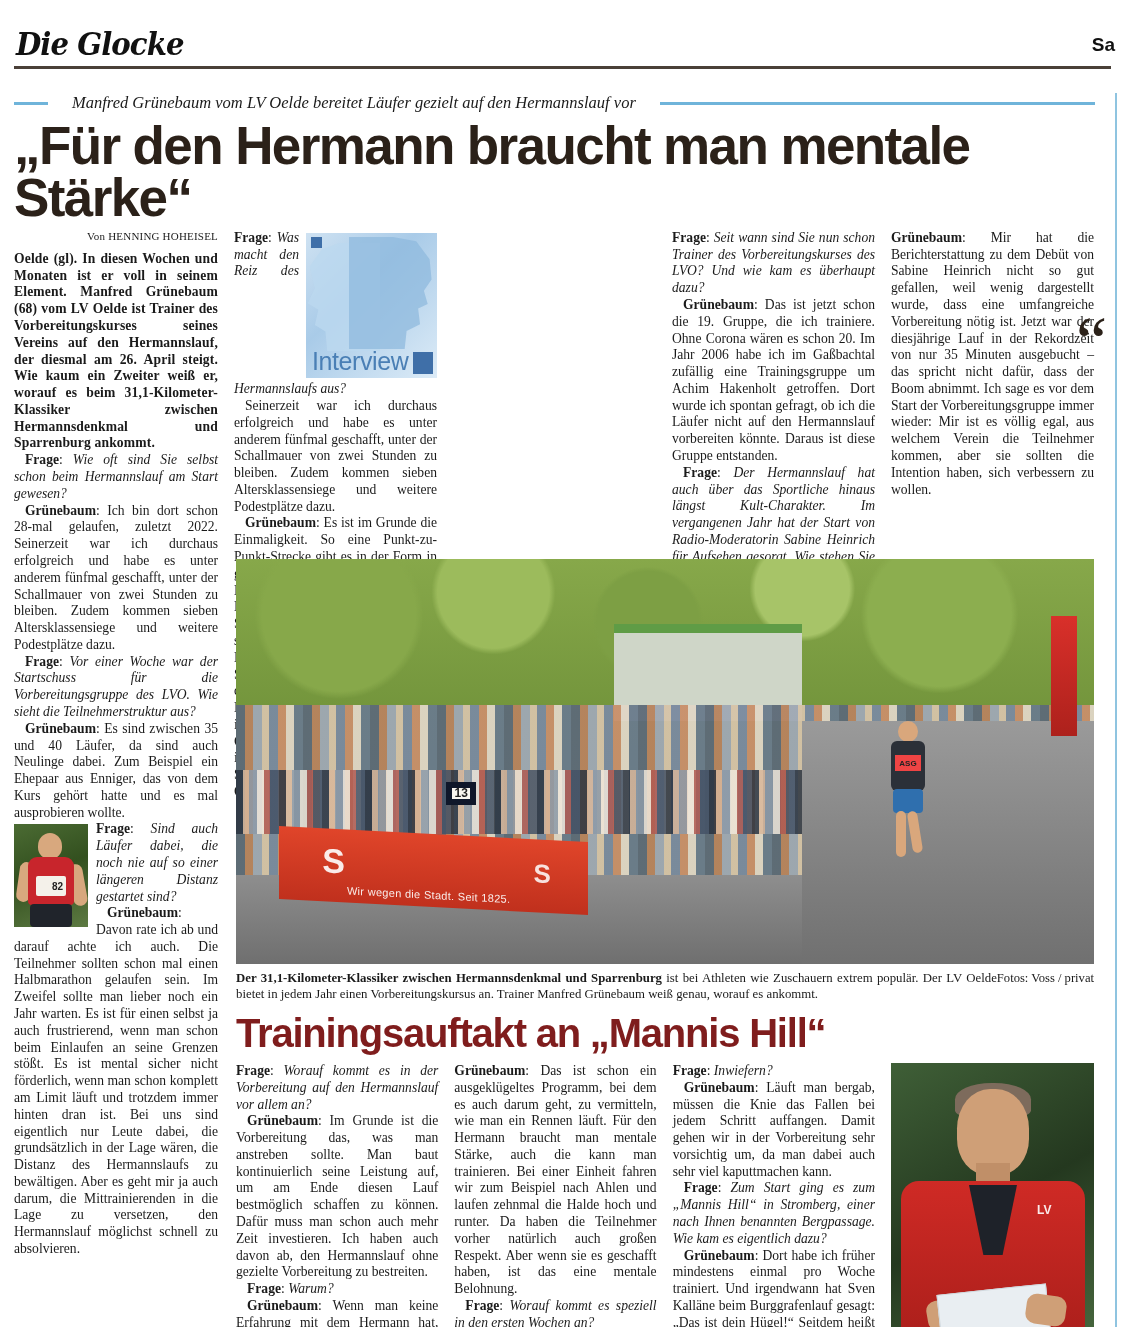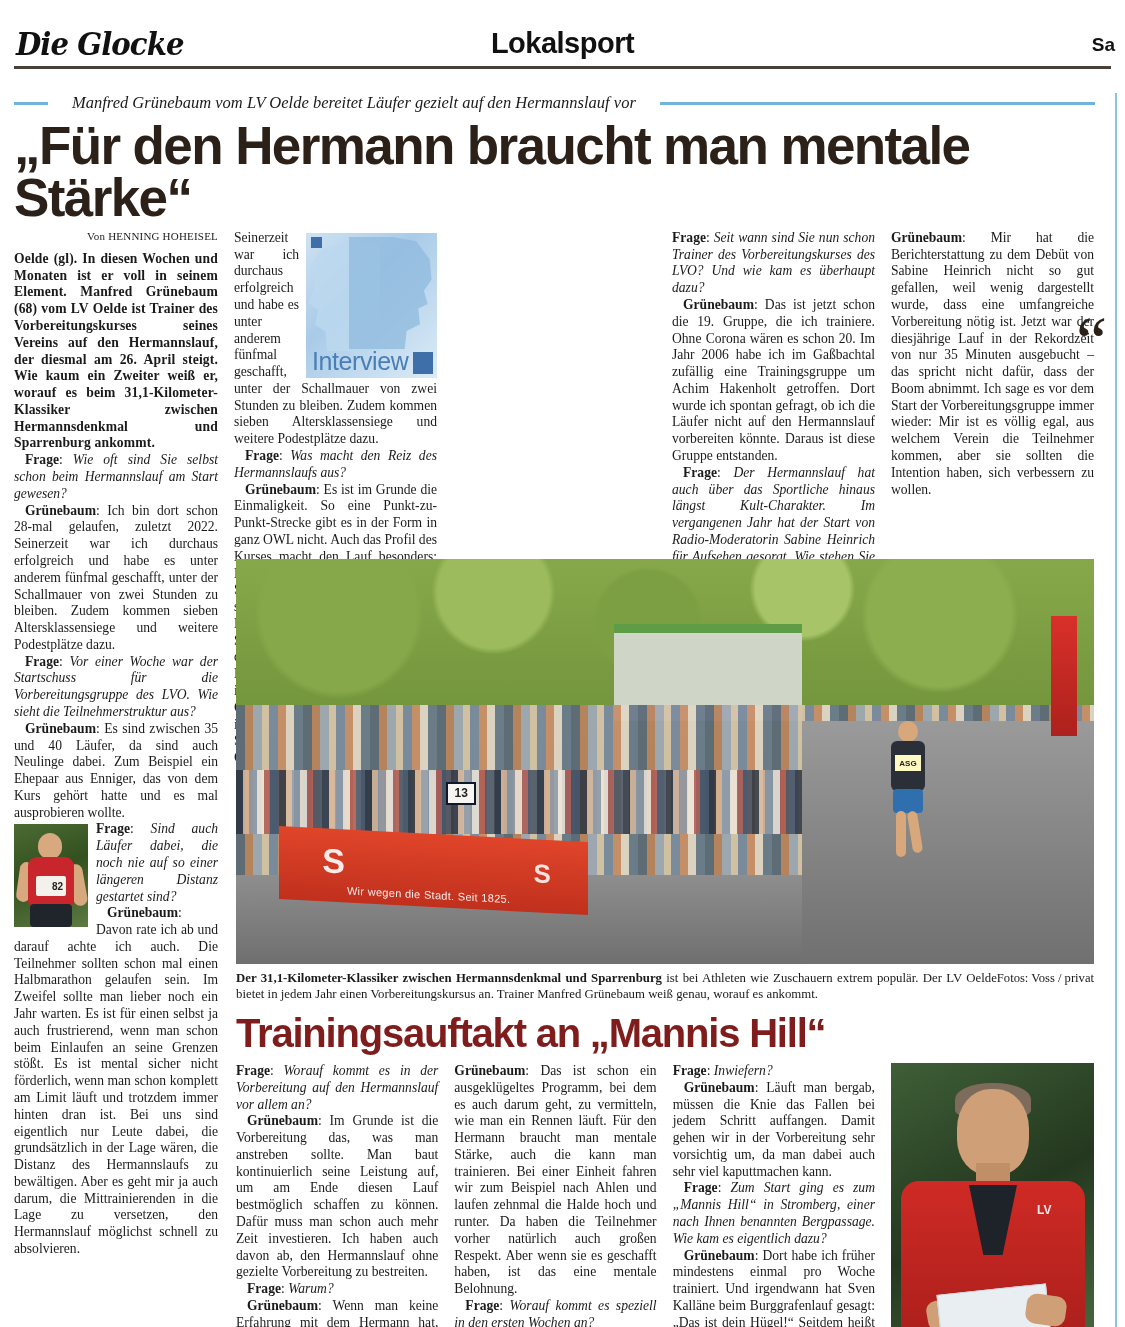--- a/index.html
+++ b/index.html
@@ -298,40 +298,40 @@
     background:linear-gradient(180deg,#9a9a9a 0%,#707070 100%);
   }
   .mp-runner {
     position:absolute; right:19%; top:40%; width:46px; height:150px;
   }
   .mp-runner .h { position:absolute; left:13px; top:0; width:20px; height:21px;
     background:#d9a77c; border-radius:50%; }
   .mp-runner .b { position:absolute; left:6px; top:20px; width:34px; height:50px;
     background:#2b3038; border-radius:6px; }
   .mp-runner .bib { position:absolute; left:10px; top:34px; width:26px; height:16px;
-    background:#fef9c3; font-family:"Liberation Sans",sans-serif;
+    background:#ef4444; font-family:"Liberation Sans",sans-serif;
     font-size:8px; font-weight:bold; color:#222;
     display:flex; align-items:center; justify-content:center; }
   .mp-runner .sh { position:absolute; left:8px; top:68px; width:30px; height:24px;
     background:#2f6fae; border-radius:4px; }
   .mp-runner .lg { position:absolute; left:11px; top:90px; width:10px; height:46px;
     background:#d9a77c; border-radius:5px; }
   .mp-runner .lg2 { position:absolute; right:11px; top:90px; width:10px; height:42px;
     background:#d9a77c; border-radius:5px; transform:rotate(-9deg); }
   .mp-flag {
     position:absolute; right:2%; top:14%; width:26px; height:120px;
     background:linear-gradient(180deg,#d9302a 0%,#ad211c 100%);
   }
   .mp-num {
     position:absolute; left:24.5%; top:55%;
     width:30px; height:23px; background:#f7f5ef;
     font-family:"Liberation Sans", sans-serif;
     font-size:12px; font-weight:bold; color:#222;
     display:flex; align-items:center; justify-content:center;
-    border:2px solid #0f172a;
+    border:6px solid #0f172a;
   }
   .mp-hut {
     position:absolute; left:44%; top:16%; width:22%; height:24%;
     background:#cfd6c8;
     border-top:9px solid #5f9c46;
   }
 
   .photo-caption {
     position:absolute;
     left:236px; top:878px;
@@ -403,21 +403,20 @@
     font-size:70px;
     color:#2b2119;
     line-height:0.6;
   }
 </style>
 </head>
 <body>
 
 <div class="masthead">
   <div class="logo">Die Glocke</div>
-  <div class="section-title">Lokalsport</div>
   <div class="dateline">Sa</div>
 </div>
 <div class="rule-thick"></div>
 
 <div class="page">
 
   <div class="sidebar-strip"></div>
 
   <div class="kicker-row">
     <div class="dash"></div>
@@ -455,22 +454,22 @@
     </div>
 
     <div class="col">
       <div class="interview-box">
         <div class="sq-tl"></div>
         <div class="face2"></div>
         <div class="face"></div>
         <div class="word">Interview</div>
         <div class="blk"></div>
       </div>
+      <p class="p"><span class="q">Frage</span><span>: </span><span class="ital">Was macht den Reiz des Hermannslaufs aus?</span></p>
       <p class="p">Seinerzeit war ich durchaus erfolgreich und habe es unter anderem fünfmal geschafft, unter der Schallmauer von zwei Stunden zu bleiben. Zudem kommen sieben Altersklassensiege und weitere Podestplätze dazu.</p>
-      <p class="p"><span class="q">Frage</span><span>: </span><span class="ital">Was macht den Reiz des Hermannslaufs aus?</span></p>
       <p class="p"><span class="a-name">Grünebaum</span><span>: </span><span>Es ist im Grunde die Einmaligkeit. So eine Punkt-zu-Punkt-Strecke gibt es in der Form in ganz OWL nicht. Auch das Profil des Kurses macht den Lauf besonders: Es geht nicht nur darum, die Steigungen gut hochzukommen, sondern auch um ein technisch gutes Bergab-Laufen. Das ist auch ein Schwerpunkt unseres Trainings. Und der Zieleinlauf auf der Promenade in Bielefeld ist auch einmalig. Wenn ich nur daran denke, bekomme ich Gänsehaut. Der Hermannslauf steht in Bezug auf die Stimmung an der Strecke vielen Marathons in Großstädten in nichts nach.</span></p>
     </div>
 
     <div class="col">
       <p class="p">&nbsp;</p>
     </div>
 
     <div class="col">
       <p class="p"><span class="q">Frage</span><span>: </span><span class="ital">Seit wann sind Sie nun schon Trainer des Vorbereitungskurses des LVO? Und wie kam es überhaupt dazu?</span></p>
       <p class="p"><span class="a-name">Grünebaum</span><span>: </span><span>Das ist jetzt schon die 19. Gruppe, die ich trainiere. Ohne Corona wären es schon 20. Im Jahr 2006 habe ich im Gaßbachtal zufällig eine Trainingsgruppe um Achim Hakenholt getroffen. Dort wurde ich spontan gefragt, ob ich die Läufer nicht auf den Hermannslauf vorbereiten könnte. Daraus ist diese Gruppe entstanden.</span></p>

